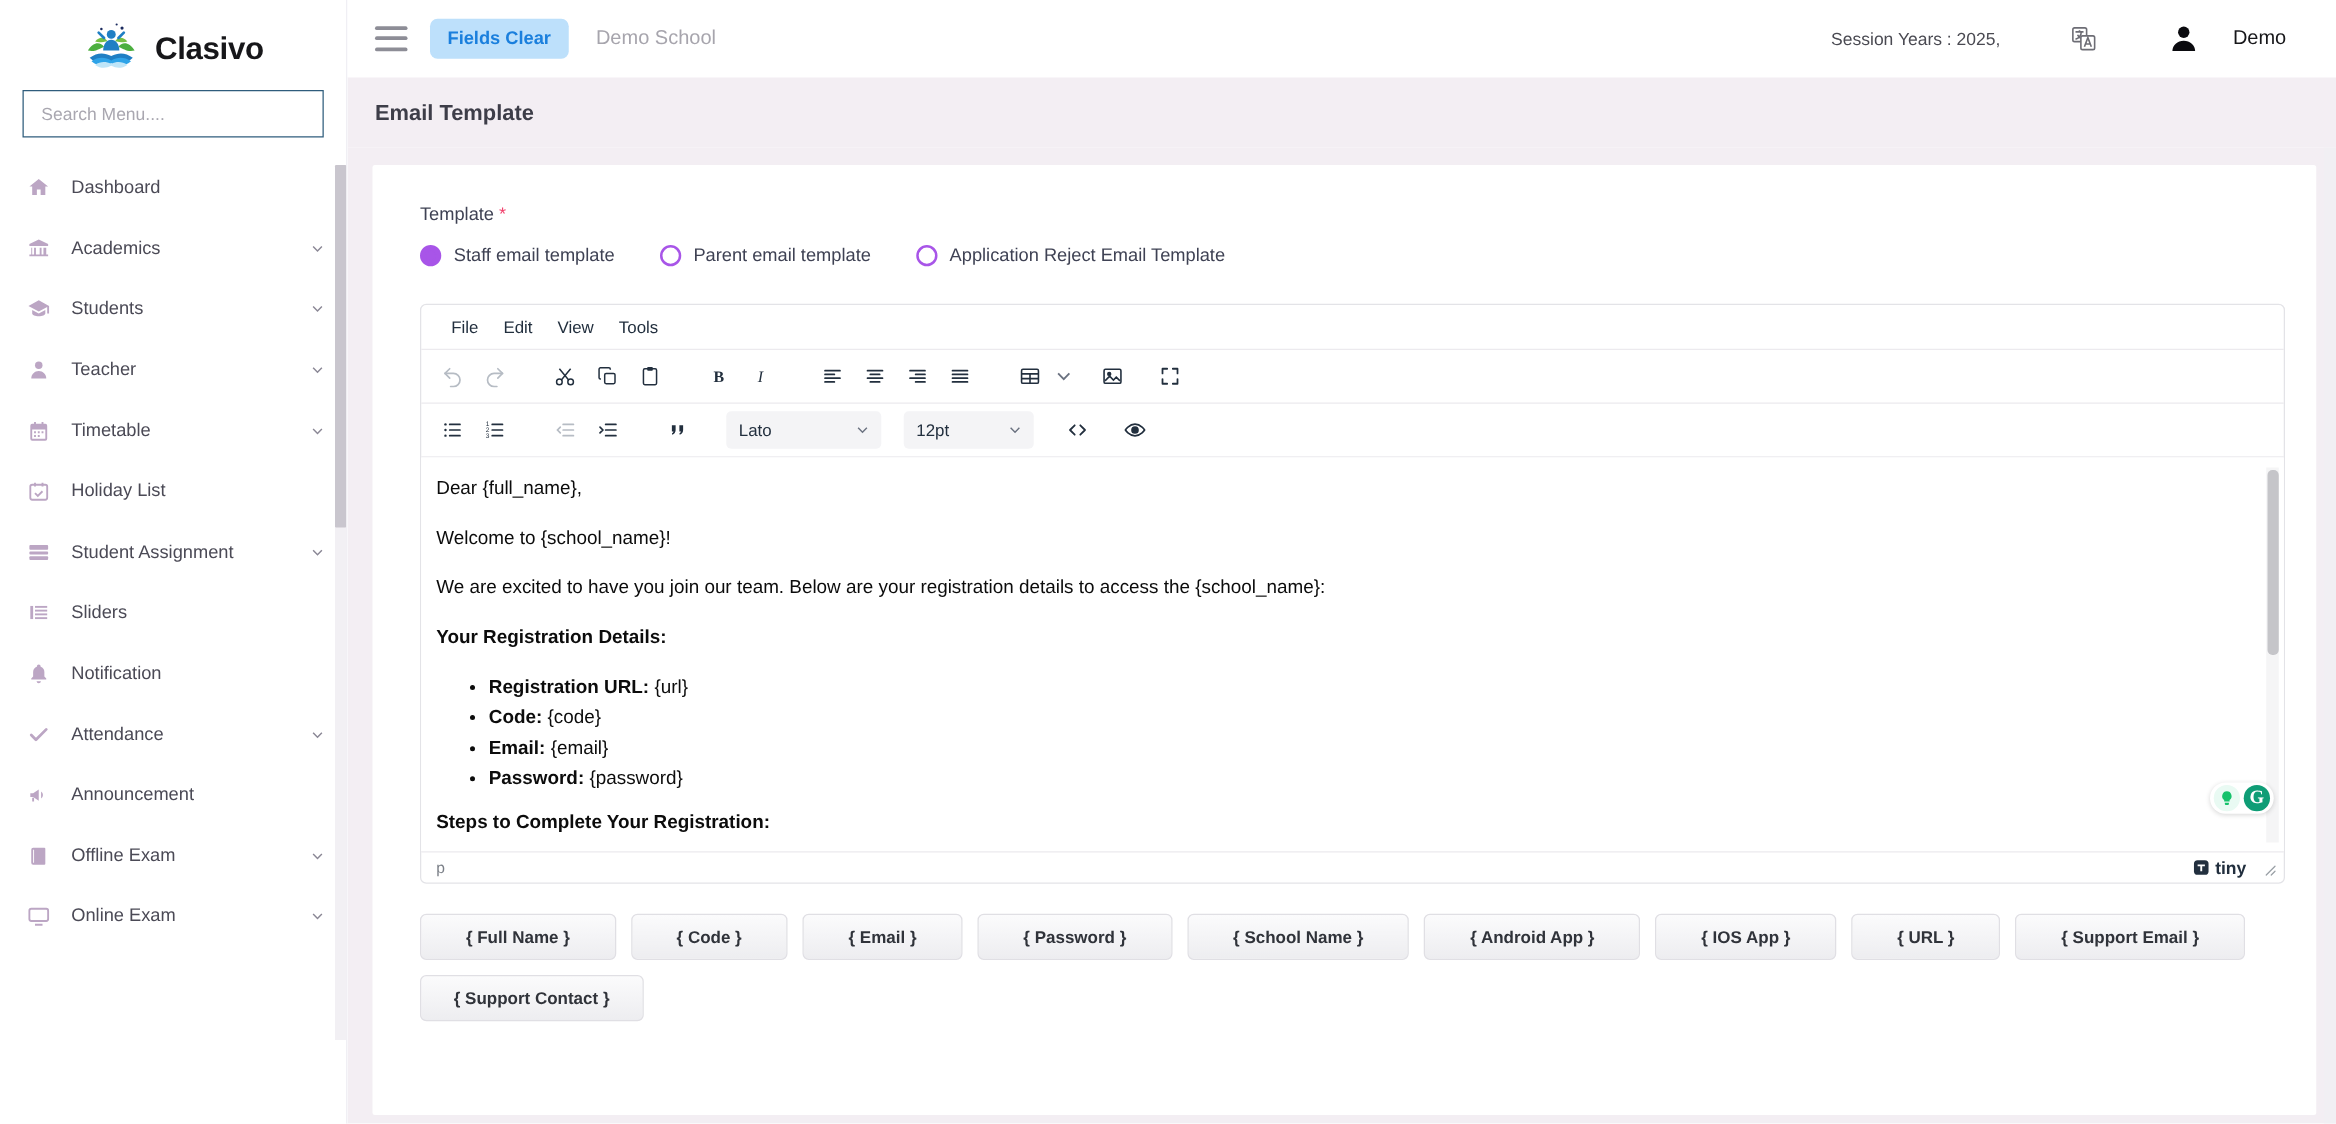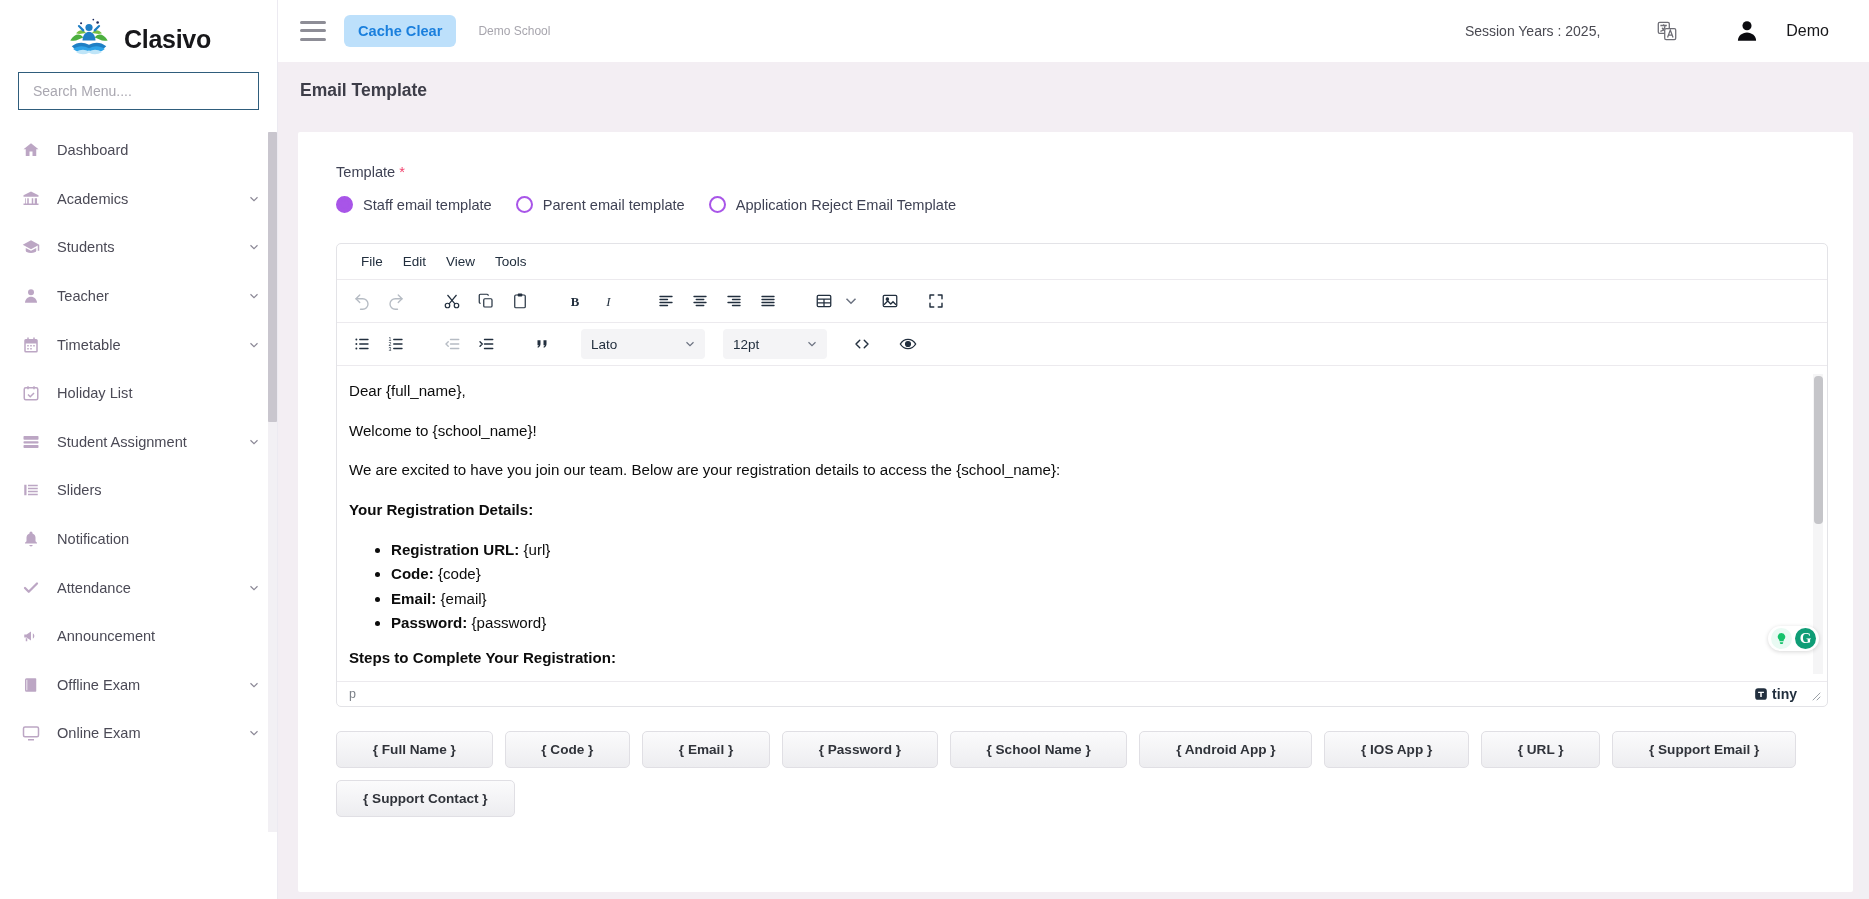--- a/index.html
+++ b/index.html
@@ -93,21 +93,21 @@
     border-bottom: 1px solid transparent;
   }
   .hamburger { width: 26px; height: 20px; display: flex; flex-direction: column; justify-content: space-between; cursor: pointer; margin-right: 18px; margin-left: 6px;}
   .hamburger span { display: block; height: 3px; width: 26px; background: #8d8d96; border-radius: 2px; }
   .cache-clear {
     background: #bde0fb; color: #1a7fdd;
     font-weight: bold; font-size: 14.6px;
     padding: 8px 14px; border-radius: 6px; border: none;
     cursor: pointer; font-family: "Liberation Sans", sans-serif;
   }
-  .school-name { margin-left: 22px; color: #a7a5ad; font-size: 12px; }
+  .school-name { margin-left: 22px; color: #a7a5ad; font-size: 16px; }
   .top-right { margin-left: auto; display: flex; align-items: center; gap: 0; }
   .session-years { color: #4a4a52; font-size: 14px; }
   .translate-icon { margin-left: 56px; width: 22px; height: 22px; color: #6d6d75; cursor: pointer; }
   .translate-icon svg { width: 22px; height: 22px; display:block; }
   .avatar-icon { margin-left: 56px; width: 26px; height: 26px; color: #0b0b0f; cursor: pointer; }
   .avatar-icon svg { width: 26px; height: 26px; display: block; }
   .user-name { margin-left: 26px; font-size: 16px; color: #17171a; }
 
   .page-head {
     background: #f3eef3;
@@ -127,21 +127,21 @@
     background: #fff;
     margin: 0 16px 0 20px;
     min-height: 760px;
     padding: 32px 38px 0 38px;
     border-radius: 2px;
   }
 
   .field-label { font-size: 14.6px; color: #3f4254; margin-bottom: 16px; }
   .req { color: #f1416c; }
 
-  .radio-row { display: flex; align-items: center; gap: 0; margin-bottom: 30px; }
+  .radio-row { display: flex; align-items: center; gap: 12px; margin-bottom: 30px; }
   .radio-opt { display: flex; align-items: center; margin-right: 24px; cursor: pointer; }
   .radio-mark {
     width: 17px; height: 17px; border-radius: 50%;
     border: 2px solid #a855e8;
     display: inline-flex; align-items: center; justify-content: center;
     flex: 0 0 17px;
   }
   .radio-opt.checked .radio-mark { border-width: 5px; background: #fff; }
   .radio-opt.checked .radio-mark::after {
     content: ""; width: 7px; height: 7px; border-radius: 50%; background: #a855e8;
@@ -476,21 +476,21 @@
   </aside>
 
   <section class="main">
 
     <header class="topbar">
       <div class="hamburger">
         <span></span>
           <span></span>
           <span></span>
       </div>
-      <button class="cache-clear">Cache Clear</button>
+      <button class="cache-clear">Fields Clear</button>
       <span class="school-name">Demo School</span>
 
       <div class="top-right">
         <span class="session-years">Session Years : 2025,</span>
         <span class="translate-icon">
           <svg viewBox="0 0 24 24" fill="none" stroke="currentColor" stroke-width="1.4">
             <rect x="2.5" y="2.5" width="12" height="12" rx="1.5"></rect>
             <path d="M4.8 6h7M8.3 4.6v1.4M9.8 6c0 3-2.2 5.4-5 6.4M6.6 8.5c.9 2 2.6 3.4 4.9 3.9"></path>
             <rect x="9.5" y="9.5" width="12" height="12" rx="1.5" fill="#fff"></rect>
             <path d="M12.6 19l3-8 3 8M13.6 16.6h4" stroke-width="1.4"></path>

